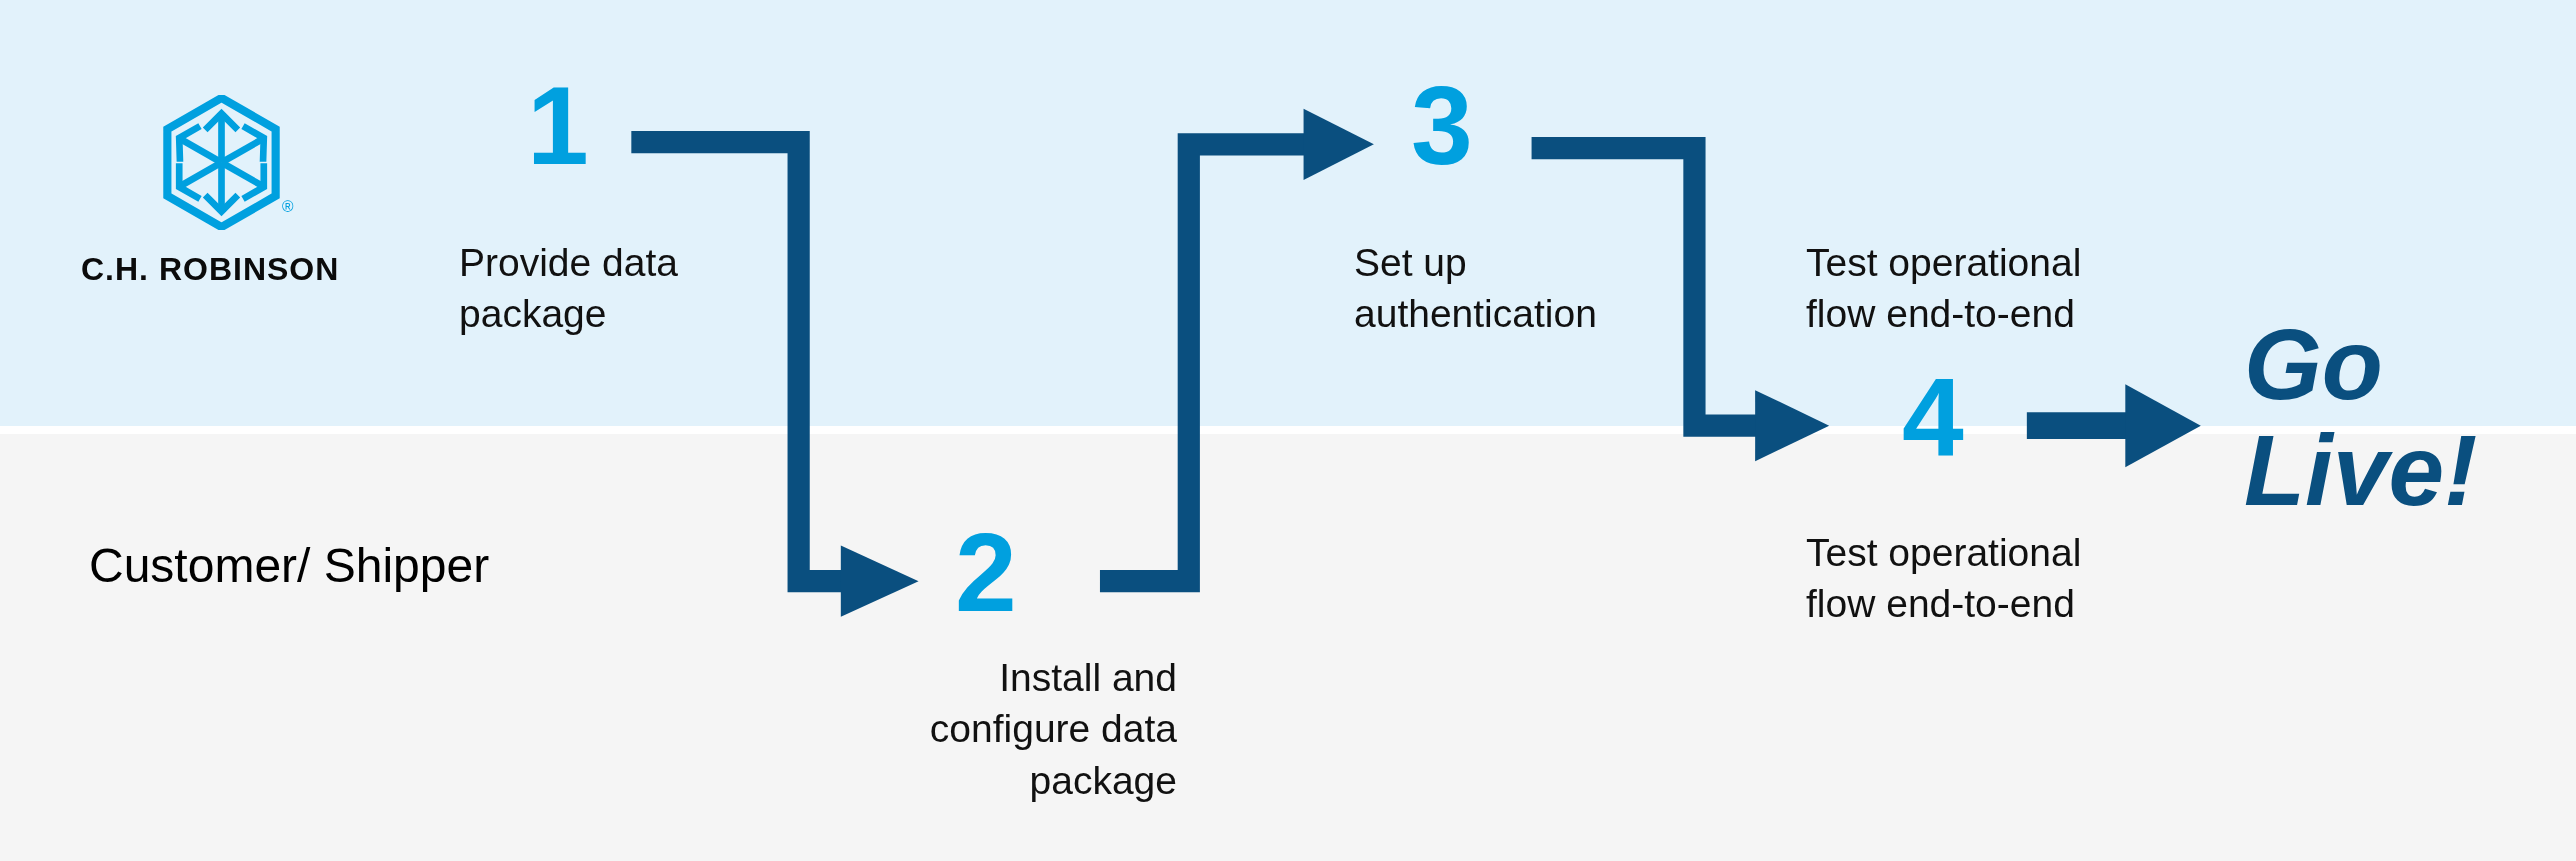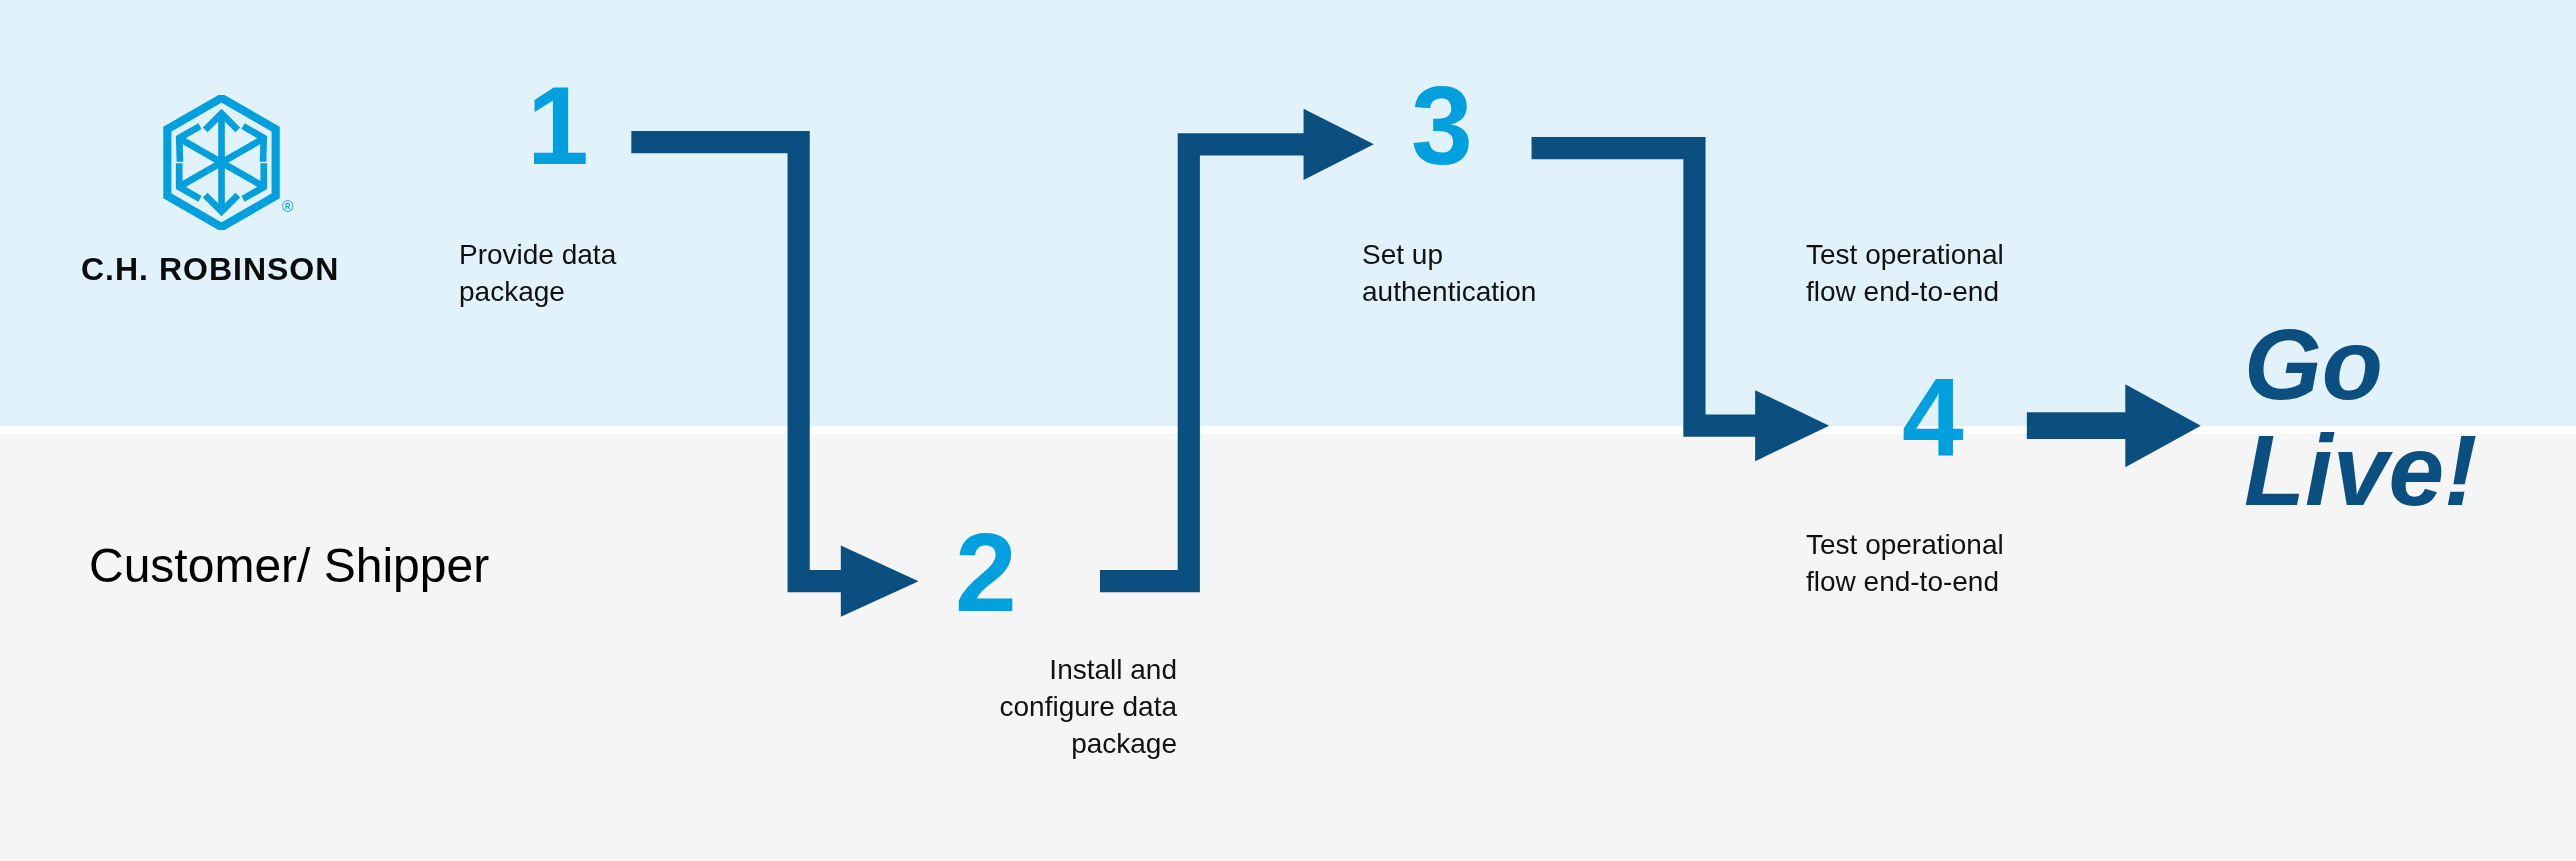--- a/index.html
+++ b/index.html
@@ -94,21 +94,21 @@
     color: #00a0df;
     font-weight: bold;
     font-size: 111px;
     line-height: 1;
     font-family: "Liberation Sans", sans-serif;
   }
   
   .step-cap {
     position: absolute;
     color: #111111;
-    font-size: 28px;
+    font-size: 39px;
     line-height: 1.32;
     font-family: "Liberation Sans", sans-serif;
     white-space: pre-line;
   }
 
   
   .go-live {
     position: absolute;
     left: 2244px;
     top: 311px;
@@ -203,21 +203,21 @@
   <div class="step-num" style="left:527px; top:71px;">1</div>
   <div class="step-cap" style="left:459px; top:237px; width:267px;">Provide data
 package</div>
 
   <div class="step-num" style="left:955px; top:518px;">2</div>
   <div class="step-cap" style="left:881px; top:652px; width:296px;text-align:right;">Install and
 configure data
 package</div>
 
   <div class="step-num" style="left:1411px; top:71px;">3</div>
-  <div class="step-cap" style="left:1354px; top:237px; width:296px;margin-left:8px;">Set up
+  <div class="step-cap" style="left:1354px; top:237px; width:296px;">Set up
 authentication</div>
 
   <div class="step-cap" style="left:1806px; top:237px; width:296px;">Test operational
 flow end-to-end</div>
 
   <div class="step-num" style="left:1902px; top:363px;">4</div>
   <div class="step-cap" style="left:1806px; top:527px; width:296px;">Test operational
 flow end-to-end</div>
 
   <div class="go-live">Go

